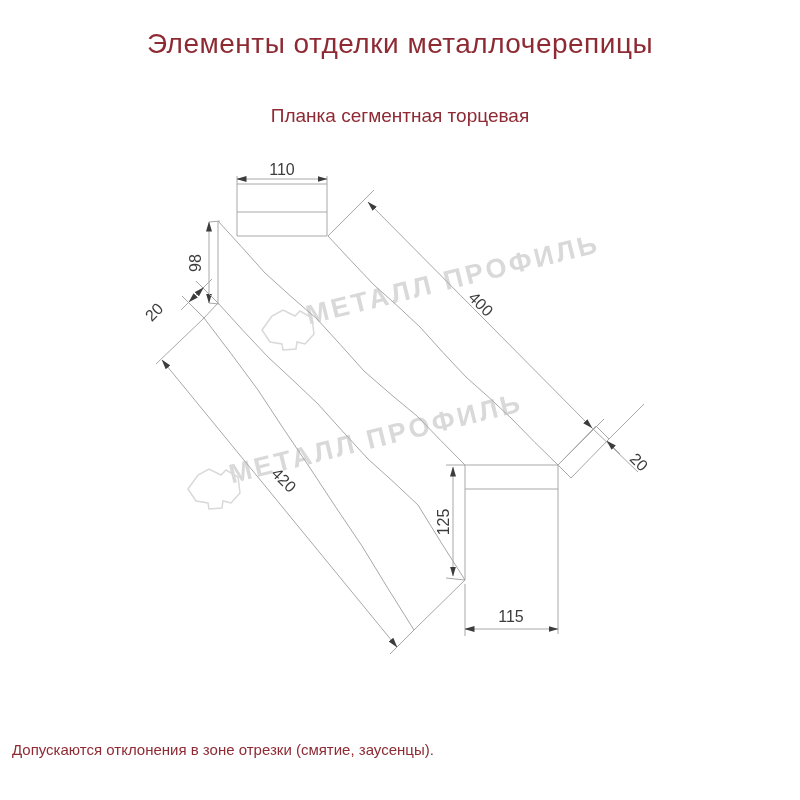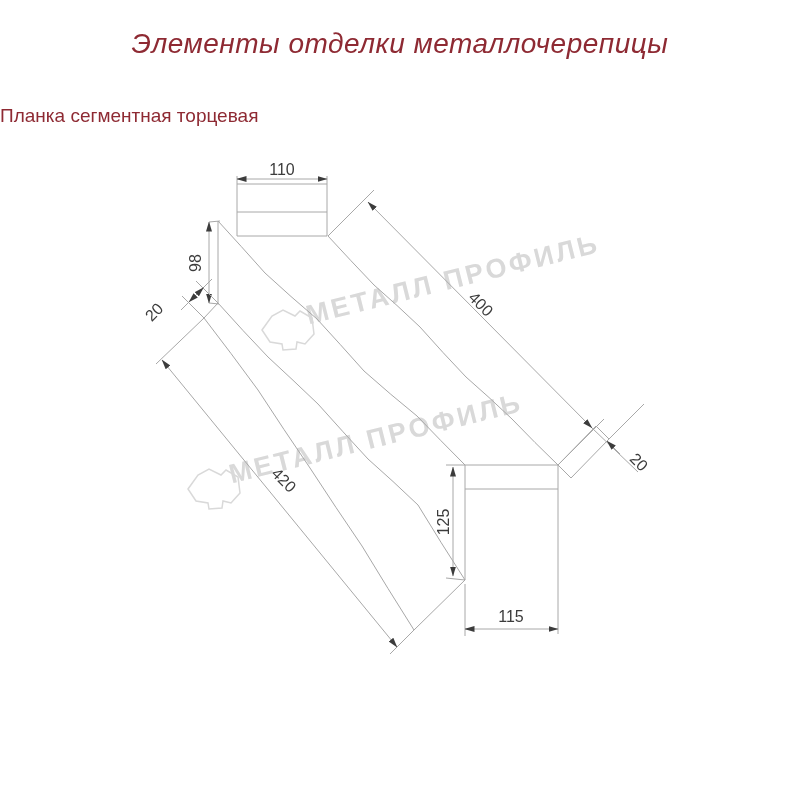--- a/index.html
+++ b/index.html
@@ -9,24 +9,24 @@
     --wm:#d9d9d9;
     --bg:#ffffff;
   }
   html,body{margin:0;padding:0;background:#fff;}
   .page{
     position:relative;width:800px;height:800px;background:var(--bg);
     overflow:hidden;font-family:"Liberation Sans",sans-serif;
   }
   .title{
     position:absolute;top:28px;left:0;width:800px;text-align:center;
-    font-size:28px;color:var(--accent);letter-spacing:.5px;font-style:italic;
+    font-size:28px;color:var(--accent);letter-spacing:.5px;
   }
   .subtitle{
-    position:absolute;top:105px;left:0;width:800px;
+    position:absolute;top:105px;left:0;width:800px;text-align:center;
     font-size:19px;line-height:22px;color:var(--accent);
   }
   .footer{
     position:absolute;top:741px;left:12px;width:780px;text-align:left;
     font-size:15px;line-height:18px;color:var(--accent);
   }
   svg.drawing{position:absolute;left:0;top:0;}
   .ol{stroke:var(--line);stroke-width:1;fill:none;}
   .dl{stroke:var(--line);stroke-width:1;fill:none;}
   .dimtxt{font-family:"Liberation Sans",sans-serif;font-size:16px;fill:var(--dim);}
@@ -137,15 +137,16 @@
     </g>
 
     <g>
       <path class="dl" d="M465,584 L465,636"></path>
       <path class="dl" d="M465,629 L558,629" marker-start="url(#arr)" marker-end="url(#arr)"></path>
       <text class="dimtxt" x="511" y="622" text-anchor="middle">115</text>
     </g>
   </svg>
 
   <div class="footer">
+    <div>Допускаются отклонения в зоне отрезки (смятие, заусенцы).</div>
   </div>
 
 </div>
 
 </body></html>

